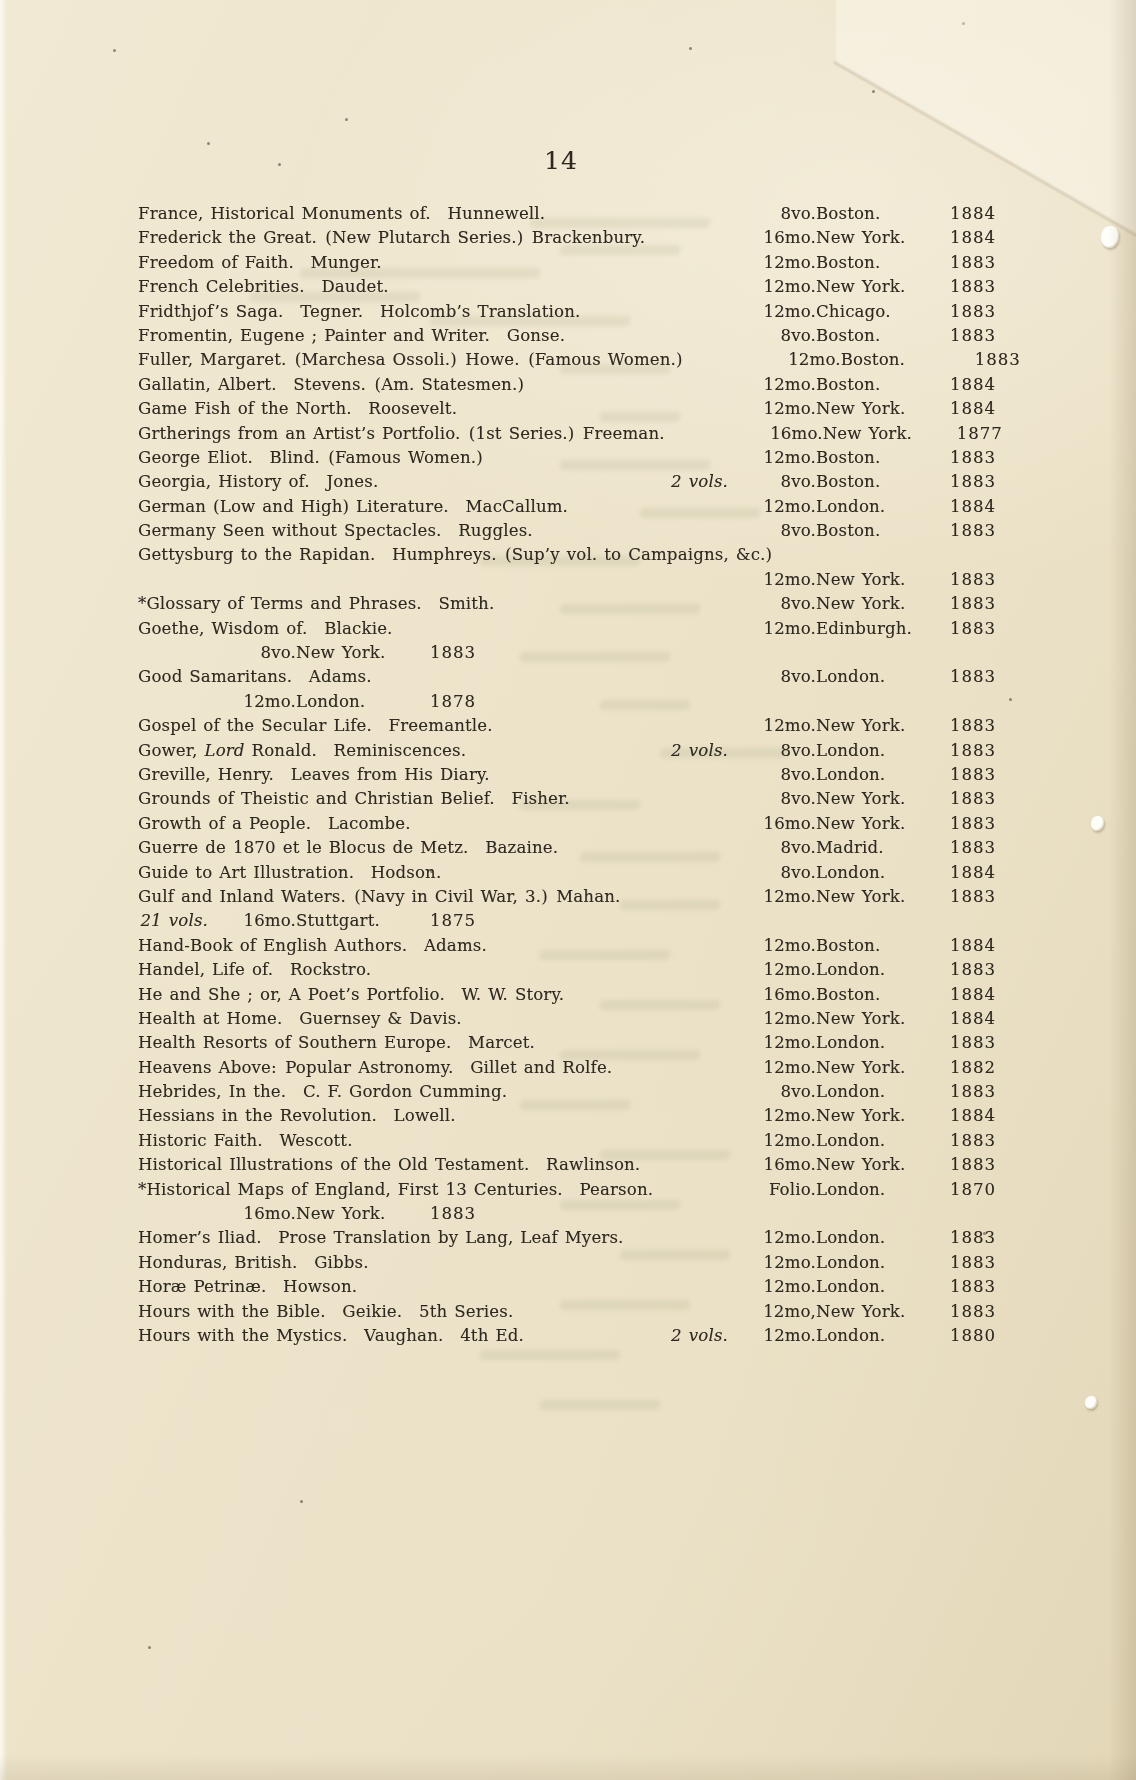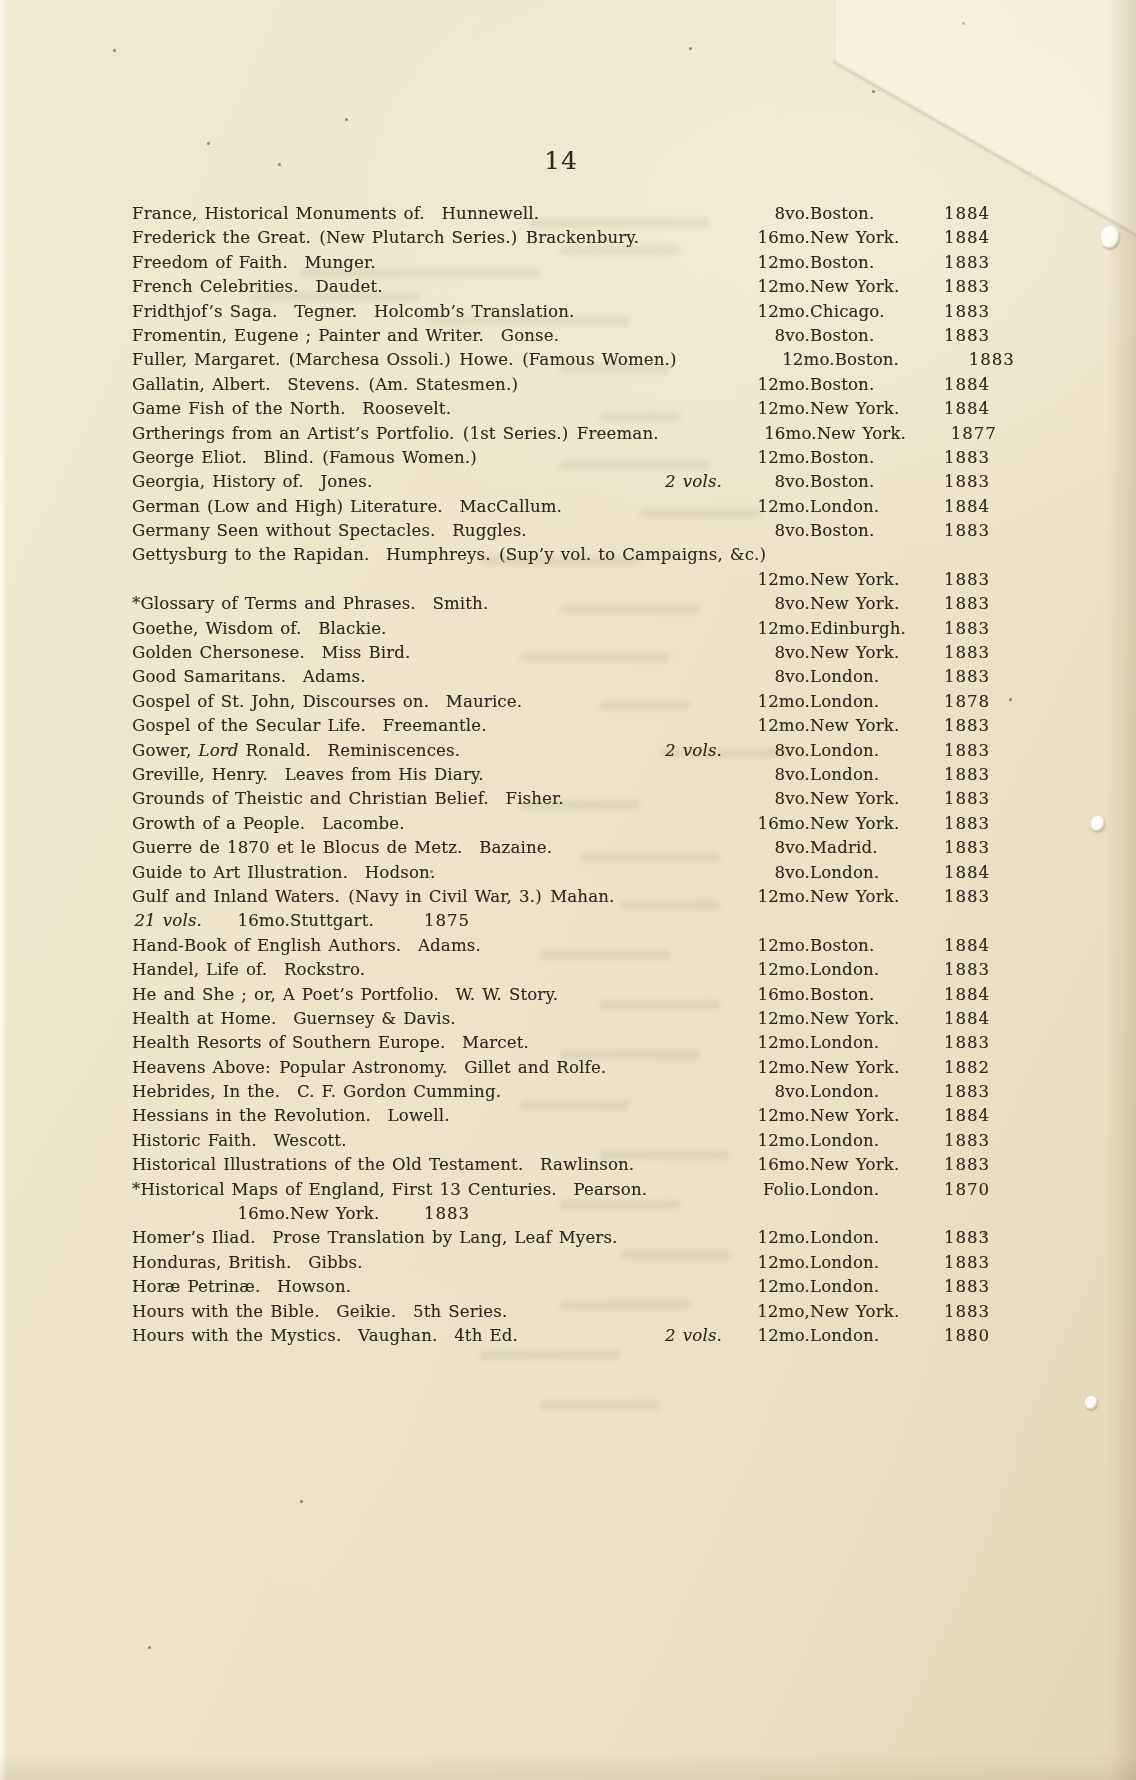--- a/index.html
+++ b/index.html
@@ -21,21 +21,21 @@
     background:linear-gradient(90deg,rgba(125,105,70,0),rgba(125,105,70,0.20));}
   .edge-bottom{position:absolute;left:0;bottom:0;width:100%;height:26px;
     background:linear-gradient(180deg,rgba(120,100,70,0),rgba(120,100,70,0.12));}
   .fold-light{position:absolute;inset:0;pointer-events:none;
     background:rgba(253,250,240,0.42);
     clip-path:polygon(836px 63px,1136px 235px,1136px 0px,836px 0px);}
   .fold-line{position:absolute;left:834px;top:61px;width:350px;height:2px;
     background:rgba(125,104,72,0.30);transform:rotate(29.8deg);
     transform-origin:left center;filter:blur(1px);}
   .content{
-    position:absolute;left:132px;top:202px;width:858px;
+    position:absolute;left:138px;top:202px;width:858px;
     color:var(--ink,#2e2920);
     font-size:16.5px;line-height:24.4px;
     letter-spacing:0.2px;word-spacing:1.5px;
     text-shadow:0.3px 0.3px 0 rgba(46,41,32,0.30);
   }
   .page-number{
     position:absolute;left:132px;top:146px;width:858px;
     text-align:center;color:var(--ink,#2e2920);
     font-size:25px;letter-spacing:1px;
     text-shadow:0.3px 0.3px 0 rgba(46,41,32,0.30);
@@ -227,35 +227,33 @@
       <span class="y">1883</span>
     </div>
     <div class="row">
       <span class="t">Goethe, Wisdom of. Blackie.</span>
       <span class="v"></span>
       <span class="s">12mo.</span>
       <span class="c">Edinburgh.</span>
       <span class="y">1883</span>
     </div>
     <div class="row">
-      <span class="t">Golden Chersonese. Miss Bird.</span>
       <span class="v"></span>
       <span class="s">8vo.</span>
       <span class="c">New York.</span>
       <span class="y">1883</span>
     </div>
     <div class="row">
       <span class="t">Good Samaritans. Adams.</span>
       <span class="v"></span>
       <span class="s">8vo.</span>
       <span class="c">London.</span>
       <span class="y">1883</span>
     </div>
     <div class="row">
-      <span class="t">Gospel of St. John, Discourses on. Maurice.</span>
       <span class="v"></span>
       <span class="s">12mo.</span>
       <span class="c">London.</span>
       <span class="y">1878</span>
     </div>
     <div class="row">
       <span class="t">Gospel of the Secular Life. Freemantle.</span>
       <span class="v"></span>
       <span class="s">12mo.</span>
       <span class="c">New York.</span>

